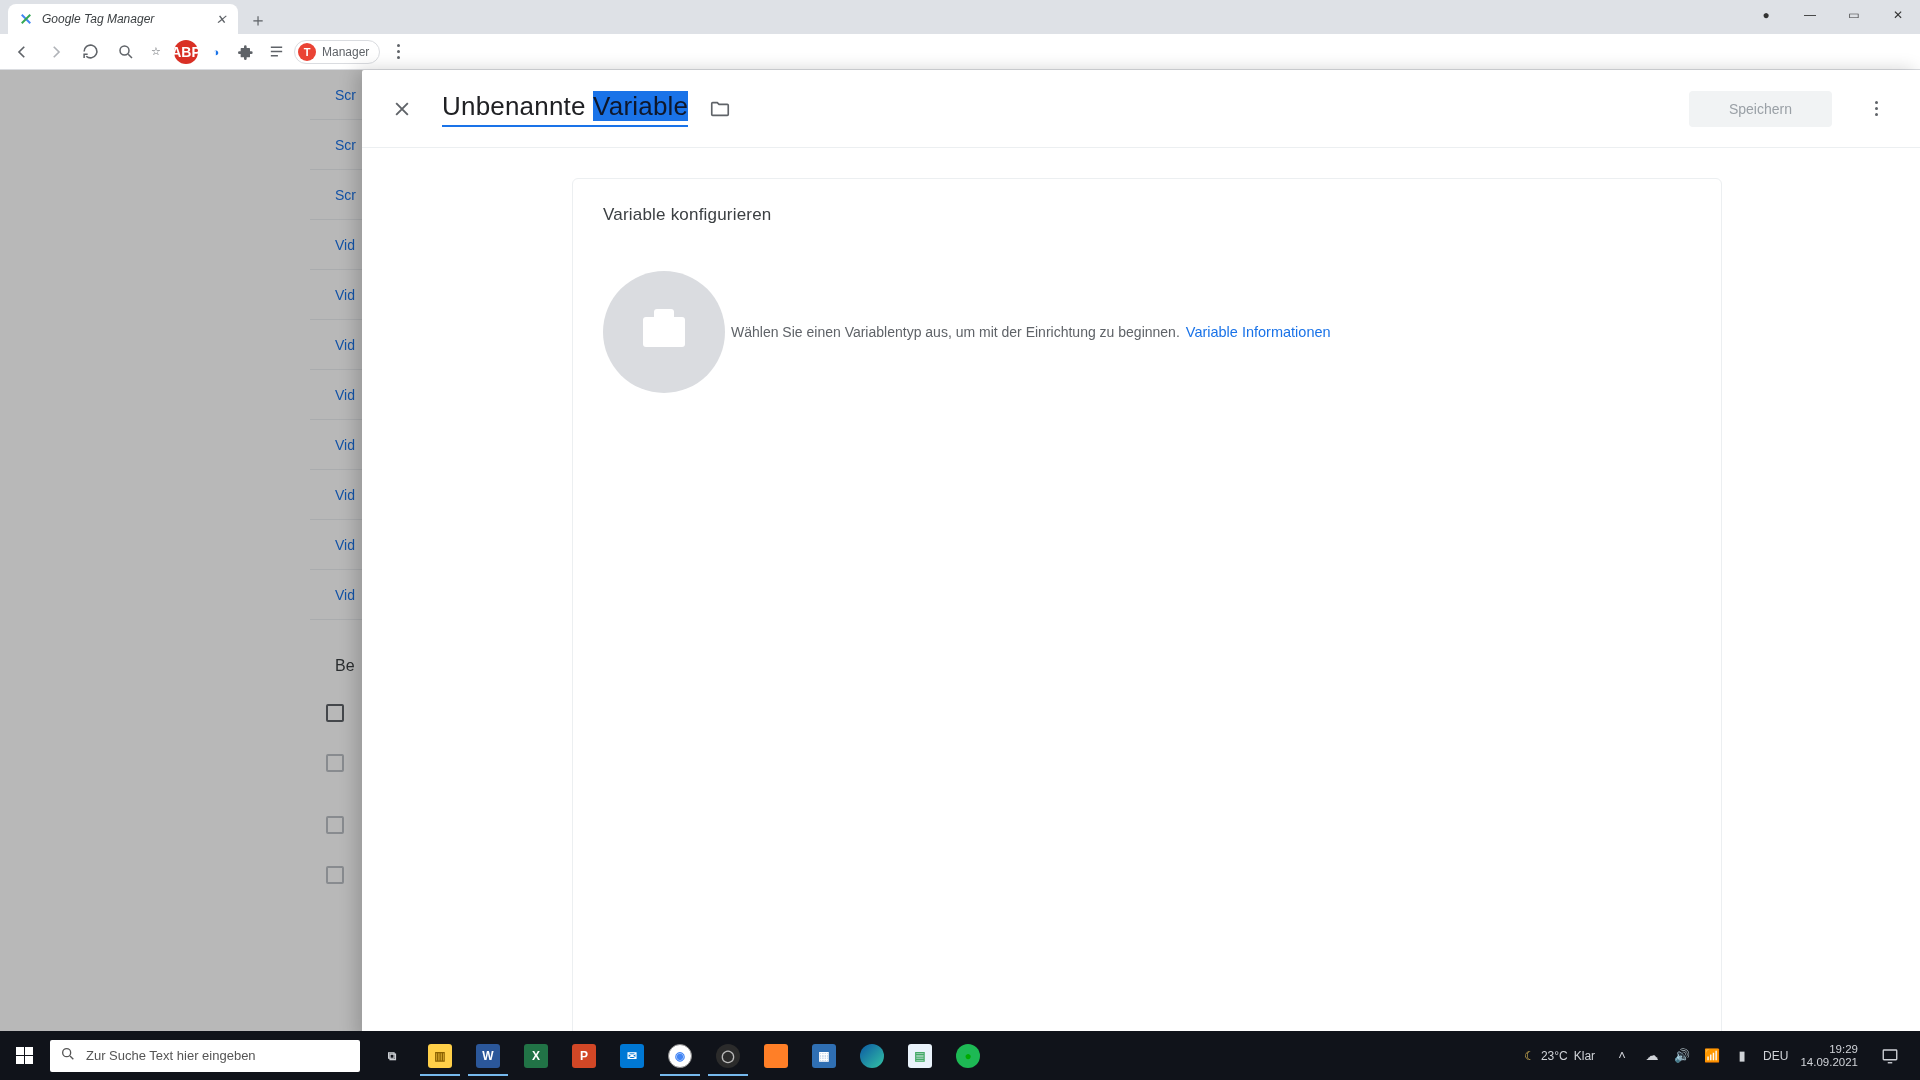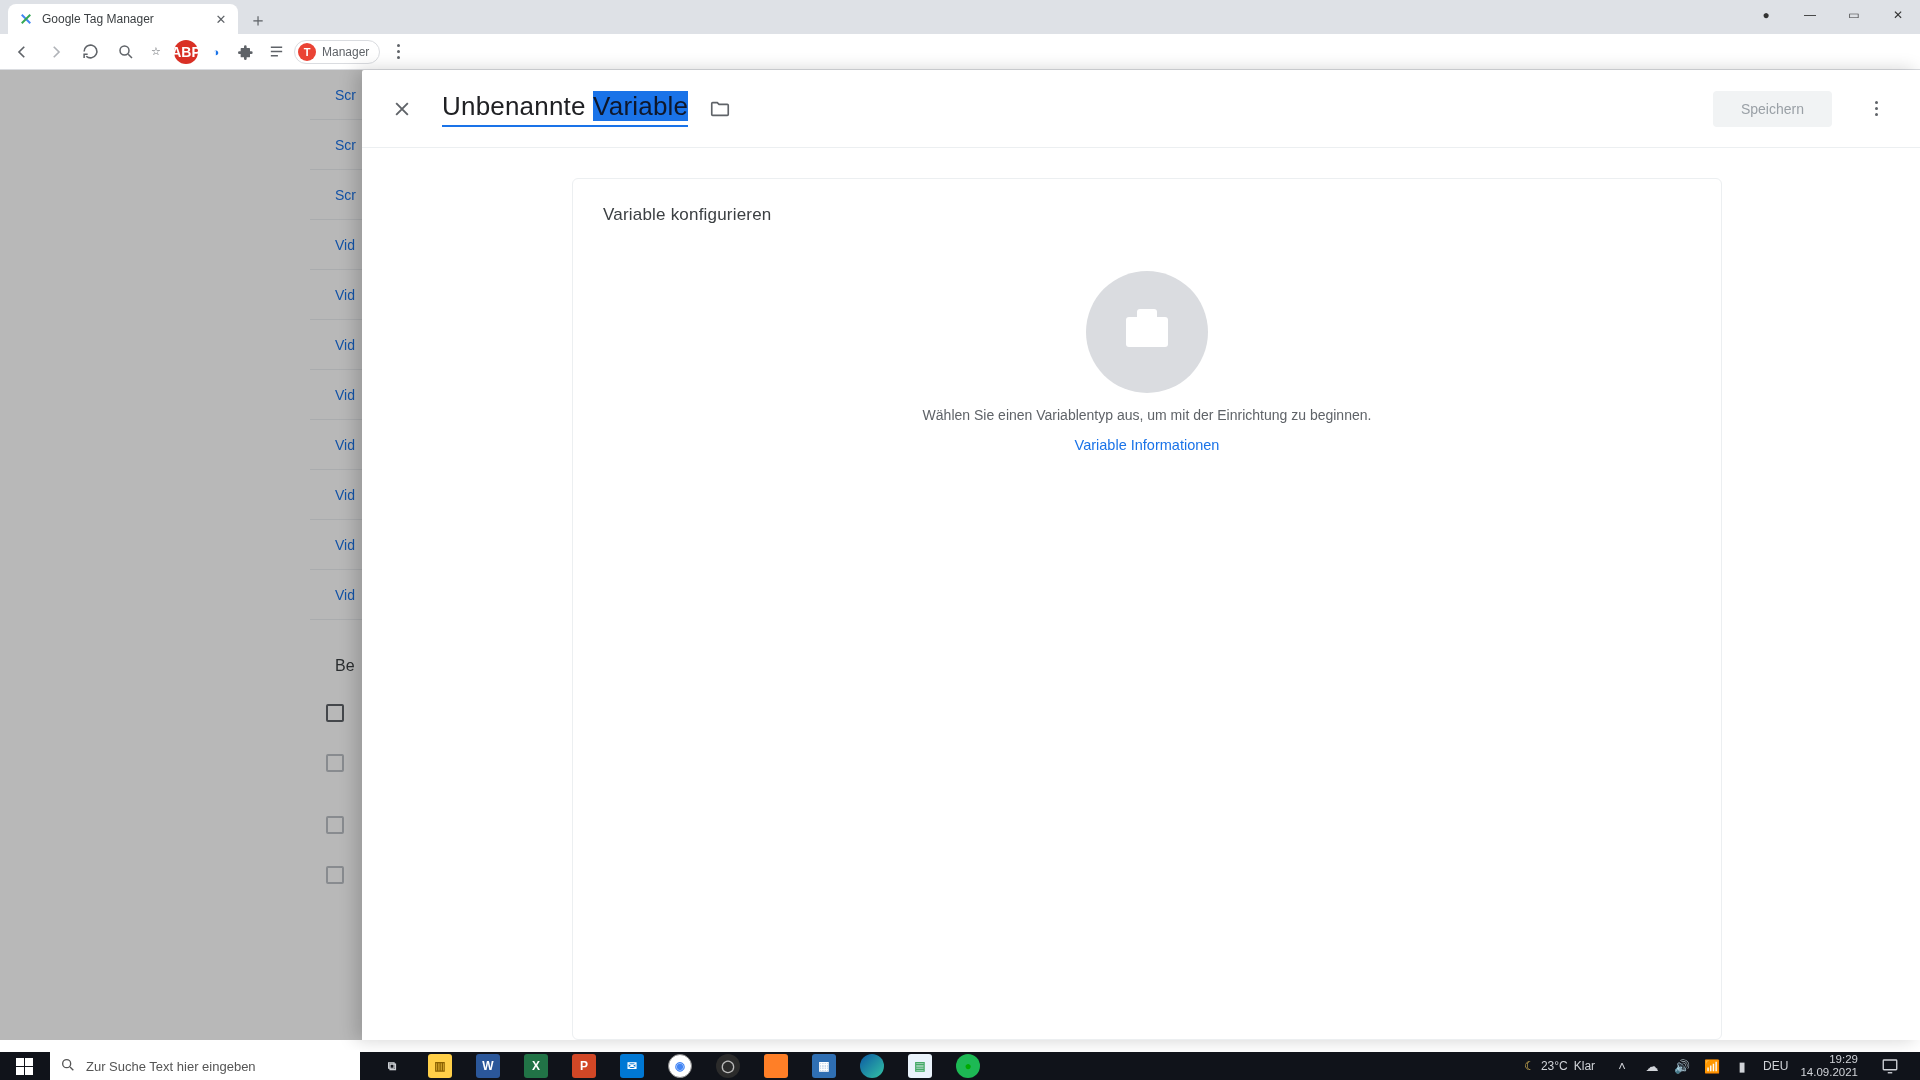--- a/index.html
+++ b/index.html
@@ -1,21 +1,21 @@
 <!DOCTYPE html>
 <html><head>
 <meta charset="utf-8">
 <style>
   * { margin: 0; padding: 0; box-sizing: border-box; font-family: "Segoe UI", Arial, sans-serif; }
   body { width: 1920px; height: 1080px; overflow: hidden; background: #fff; position: relative; }
 
   
   .browser-top { height: 70px; background: #dee1e6; }
   .tab-strip { height: 34px; display: flex; align-items: flex-end; padding-left: 8px; position: relative; }
-  .tab { background: #fff; height: 30px; width: 230px; border-radius: 8px 8px 0 0; display: flex; align-items: center; padding: 0 10px; font-size: 12px; color: #3c4043; gap: 8px; }
+  .tab { background: #fff; height: 30px; width: 230px; border-radius: 8px 8px 0 0; display: flex; align-items: center; padding: 0 10px; font-size: 12px; color: #3c4043; gap: 8px; font-style: italic; }
   .tab-favicon { width: 16px; height: 16px; display: flex; align-items: center; justify-content: center; }
   .tab-title { flex: 1; white-space: nowrap; overflow: hidden; text-overflow: ellipsis; }
   .tab-close { width: 14px; height: 14px; display:flex; align-items:center; justify-content:center; color:#5f6368; font-size:13px; }
   .newtab { width: 28px; height: 28px; display:flex; align-items:center; justify-content:center; color:#5f6368; font-size:18px; margin-left:6px; }
   .win-controls { position: absolute; right: 0; top: 0; height: 30px; display:flex; }
   .win-btn { width: 44px; display:flex; align-items:center; justify-content:center; font-size:12px; color:#333; }
 
   .addr-bar { height: 36px; background: #fff; display:flex; align-items:center; padding: 0 8px; gap: 6px; border-bottom:1px solid #dadce0; }
   .nav-btn { width: 28px; height:28px; display:flex; align-items:center; justify-content:center; color:#5f6368; border-radius:50%; }
   .nav-btn.disabled { color:#b0b3b8; }
@@ -43,35 +43,35 @@
 
   
   .panel { position:absolute; top:0; bottom:0; left:362px; right:0; background:#fff; box-shadow: -6px 0 18px rgba(0,0,0,0.18); display:flex; flex-direction:column; border-top-left-radius:2px;}
   .panel-header { height:78px; display:flex; align-items:center; padding:0 24px 0 18px; border-bottom:1px solid #eceff1; gap:18px;}
   .close-btn { width:44px; height:44px; border-radius:50%; display:flex; align-items:center; justify-content:center; color:#5f6368; font-size:22px; }
   .title-wrap { display:flex; align-items:center; gap:14px; }
   .title-edit { font-size:26px; color:#202124; letter-spacing:.2px; border-bottom:2px solid #1a73e8; padding-bottom:3px; font-weight:400; font-family: "Google Sans", "Segoe UI", Arial, sans-serif;}
   .title-sel { background:#1a73e8; color:#0f172a; }
   .folder-btn { width:36px; height:36px; display:flex; align-items:center; justify-content:center; color:#5f6368; }
   .hdr-spacer { flex:1; }
-  .save-btn { height:36px; padding:0 28px; border-radius:4px; background:#f1f3f4; color:#9aa0a6; font-size:14px; display:flex; align-items:center; font-family:"Google Sans","Segoe UI",Arial,sans-serif; }
+  .save-btn { height:36px; padding:0 40px; border-radius:4px; background:#f1f3f4; color:#9aa0a6; font-size:14px; display:flex; align-items:center; font-family:"Google Sans","Segoe UI",Arial,sans-serif; }
   .overflow-btn { width:40px; height:40px; display:flex; align-items:center; justify-content:center; color:#5f6368; font-size:20px; margin-left:6px;}
 
   .panel-body { flex:1; padding:30px 0 0 0; display:flex; justify-content:flex-start; }
   .config-card { margin-left:210px; width:1150px; min-height:340px; border:1px solid #eceff1; border-radius:6px; padding:26px 30px 34px 30px; }
   .config-title { font-size:17px; color:#3c4043; font-weight:400; font-family:"Google Sans","Segoe UI",Arial,sans-serif; letter-spacing:.2px;}
-  .config-center { display:flex; flex-direction:column; align-items:center; margin-top:46px; gap:14px;}
+  .config-center { display:flex; flex-direction:row; align-items:center; margin-top:46px; gap:6px;}
   .placeholder-circle { width:122px; height:122px; border-radius:50%; background:#dadce0; display:flex; align-items:center; justify-content:center; }
   .placeholder-inner { width:42px; height:30px; background:#fff; border-radius:3px; position:relative;}
   .placeholder-inner::before { content:""; position:absolute; top:-8px; left:11px; width:20px; height:10px; background:#fff; border-radius:3px 3px 0 0;}
   .hint-text { font-size:14px; color:#5f6368; text-align:center;}
   .link-text { font-size:14.5px; color:#1a73e8; font-family:"Google Sans","Segoe UI",Arial,sans-serif;}
 
   
-  .taskbar { position:absolute; left:0; right:0; bottom:0; height:28px; background:#10131a; display:flex; align-items:center; color:#fff; font-size:12px;}
+  .taskbar { position:absolute; left:0; right:0; bottom:0; height:49px; background:#10131a; display:flex; align-items:center; color:#fff; font-size:12px;}
   .start { width:48px; height:40px; display:flex; align-items:center; justify-content:center; }
   .win-logo { display:grid; grid-template-columns:8px 8px; grid-template-rows:8px 8px; gap:1px;}
   .win-logo div{ background:#fff;}
   .search-box { height:32px; width:310px; margin-left:2px; background:#fff; border-radius:2px; display:flex; align-items:center; padding:0 10px; gap:10px; color:#555; font-size:13px;}
   .task-icons { display:flex; align-items:center; height:40px; margin-left:8px; }
   .task-icon { width:48px; height:40px; display:flex; align-items:center; justify-content:center; position:relative;}
   .task-icon.active::after{ content:""; position:absolute; bottom:0; left:4px; right:4px; height:2px; background:#76b9ed;}
   .ic { width:24px; height:24px; border-radius:3px; display:flex; align-items:center; justify-content:center; font-size:12px; font-weight:600;}
   .sys-tray { margin-left:auto; display:flex; align-items:center; gap:12px; padding-right:10px; color:#d0d3d8;}
   .weather { display:flex; align-items:center; gap:6px; margin-right:6px;}

